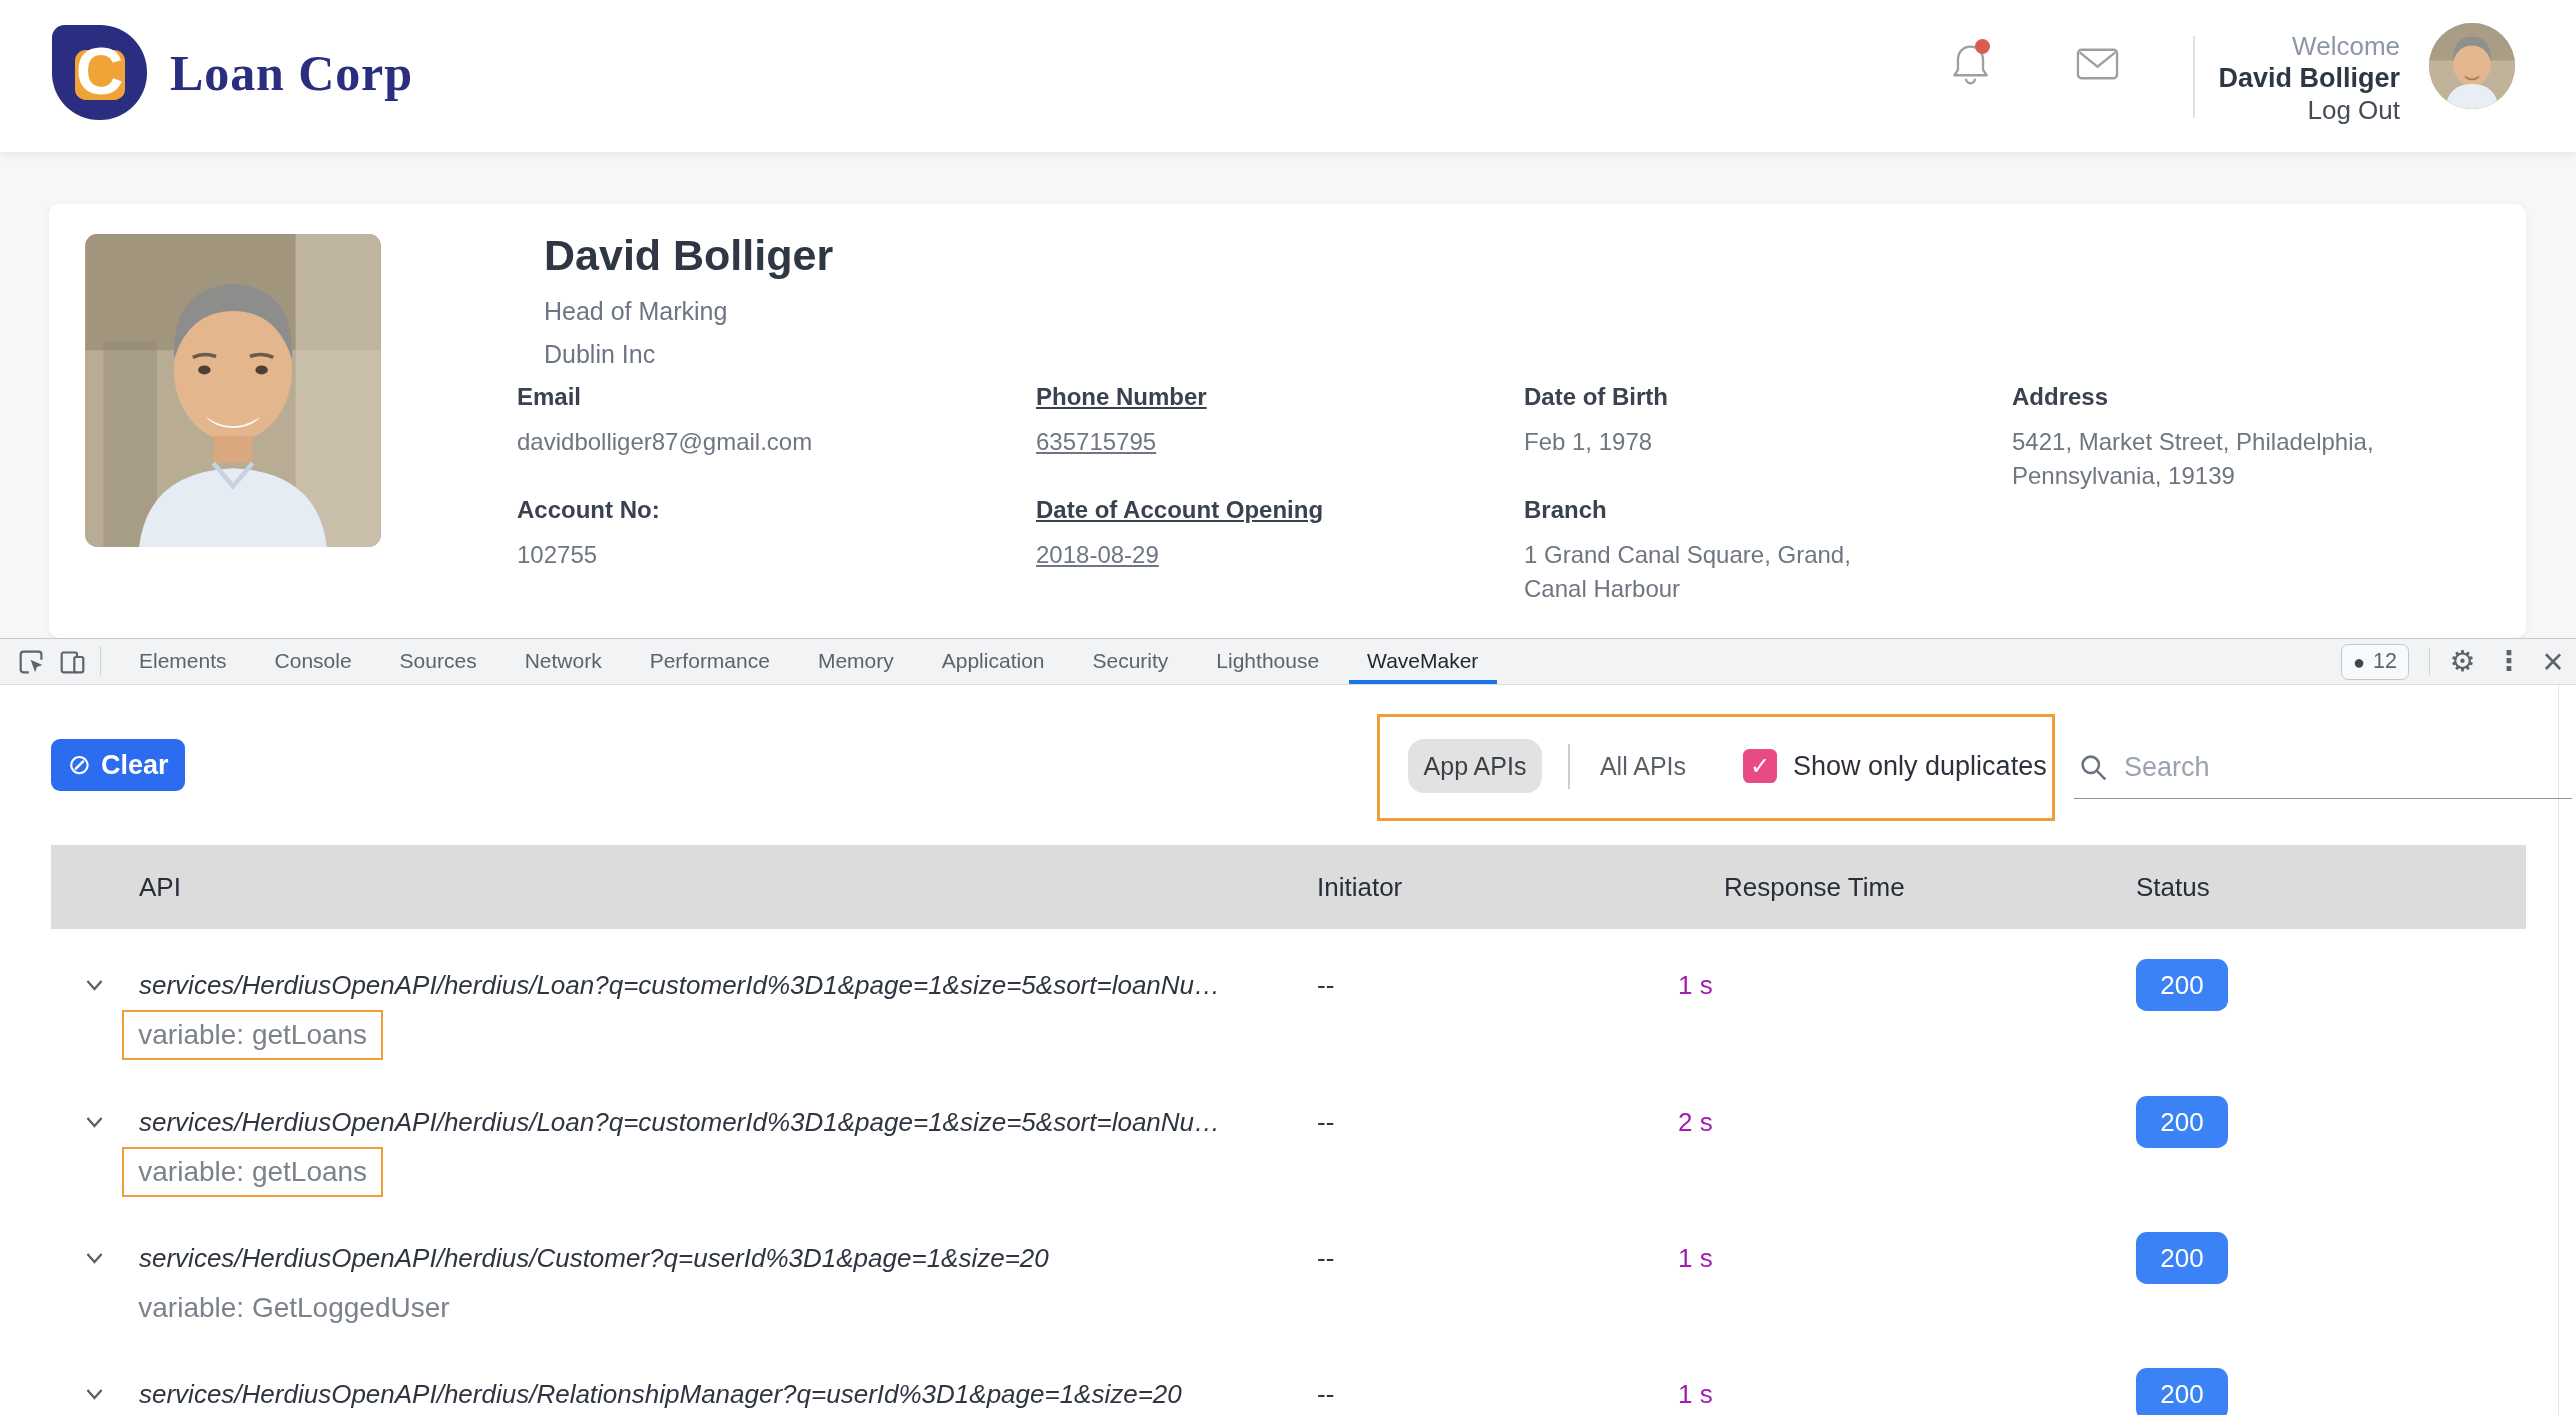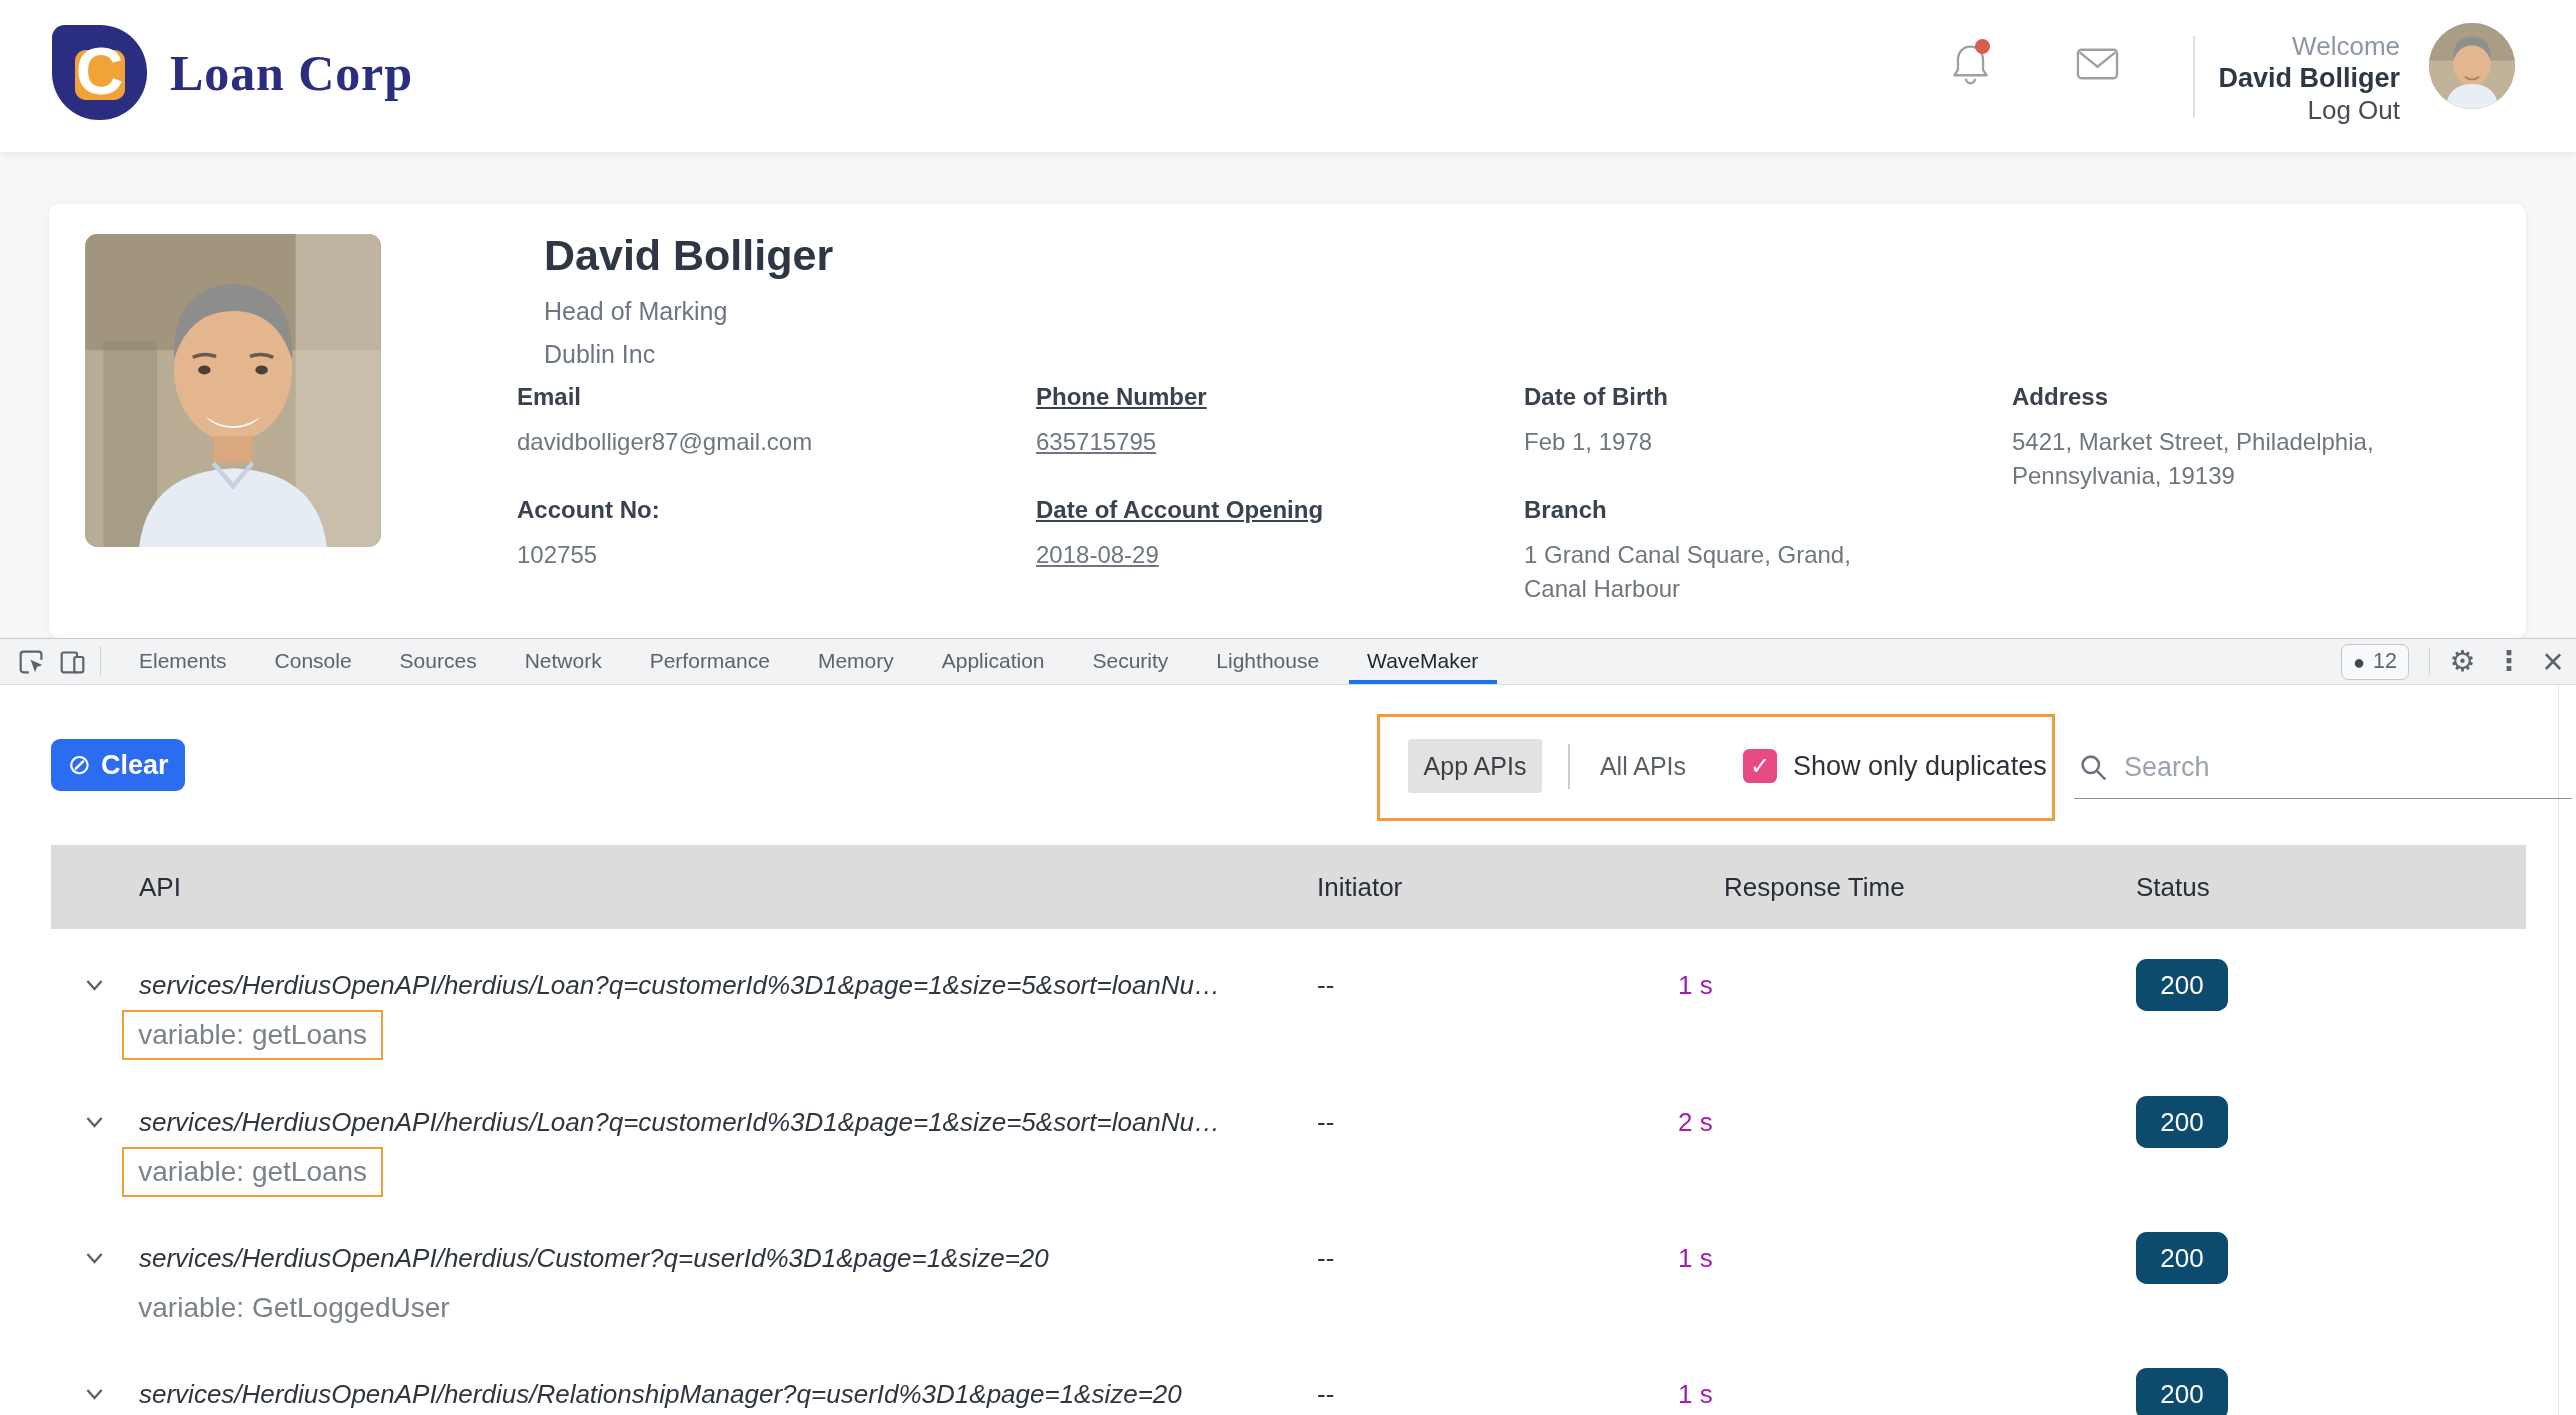--- a/index.html
+++ b/index.html
@@ -63,21 +63,21 @@
   
   .panel{position:absolute;left:0;top:683px;width:2576px;height:732px;background:#ffffff;}
   .scroll-track{position:absolute;left:2558px;top:0;width:0.9px;height:732px;background:#e6e6e8;}
 
   .clear-btn{position:absolute;left:51px;top:56px;width:134px;height:52px;background:#2c6cf0;border-radius:9px;
              display:flex;align-items:center;justify-content:center;gap:10px;color:#fff;cursor:pointer;}
   .clear-btn .ico{font-size:28px;line-height:1;}
   .clear-btn .lbl{font-size:27px;font-weight:600;}
 
   .toggle-group{position:absolute;left:1377px;top:31px;width:672px;height:101px;border:3.6px solid #f09c38;background:#fff;}
-  .seg-app{position:absolute;left:28px;top:22.4px;width:134px;height:54px;background:#e2e2e3;border-radius:3px;
+  .seg-app{position:absolute;left:28px;top:22.4px;width:134px;height:54px;background:#e2e2e3;border-radius:16px;
            text-align:center;line-height:54px;font-size:25px;color:#3a4148;cursor:pointer;}
   .seg-sep{position:absolute;left:188px;top:27px;width:1.8px;height:45px;background:#cbcdd1;}
   .seg-all{position:absolute;left:218px;top:22.4px;width:90px;height:54px;text-align:center;line-height:54px;
            font-size:25px;color:#5a6068;cursor:pointer;}
   .dup-check{position:absolute;left:363px;top:32px;width:34px;height:34px;background:#e84a85;border-radius:6.3px;
              color:#fff;font-size:24px;font-weight:bold;text-align:center;line-height:34px;cursor:pointer;}
   .dup-label{position:absolute;left:413px;top:22.4px;height:54px;line-height:54px;font-size:27px;color:#2c323c;}
 
   .search-wrap{position:absolute;left:2074px;top:54px;width:448px;height:63px;}
   .search-icon{position:absolute;left:5.4px;top:16px;width:29px;height:29px;}
@@ -98,21 +98,21 @@
   .row4{top:668px;height:136px;--c1:43px;border-bottom:none;}
   .chev{position:absolute;left:32px;top:calc(var(--c1) - 11.6px);width:23px;height:23px;cursor:pointer;}
   .api-url{position:absolute;left:88px;top:calc(var(--c1) - 26px);height:52px;line-height:52px;
            font-size:26px;color:#2e3440;white-space:nowrap;font-style:italic;}
   .var-slot{position:absolute;left:71px;top:calc(var(--c1) + 25px);font-size:28px;color:#7b828c;
             padding:7.2px 14.3px;white-space:nowrap;}
   .var-boxed{border:2.7px solid #f09c38;}
   .var-plain{border:2.7px solid transparent;}
   .cell-init{position:absolute;left:1266px;top:calc(var(--c1) - 26px);height:52px;line-height:52px;font-size:26px;color:#2e3440;}
   .cell-resp{position:absolute;left:1627px;top:calc(var(--c1) - 26px);height:52px;line-height:52px;font-size:26px;color:#a21caf;}
-  .status-badge{position:absolute;left:2085px;top:calc(var(--c1) - 26px);width:92px;height:52px;background:#0c4a6e;
+  .status-badge{position:absolute;left:2085px;top:calc(var(--c1) - 26px);width:92px;height:52px;background:#3b82f6;
                 border-radius:10.7px;color:#fff;font-size:26px;text-align:center;line-height:52px;}
 </style>
 </head>
 <body>
 
 <div id="screen">
 
   <header class="app-header">
     <div class="logo">
       <div class="logo-mark">

